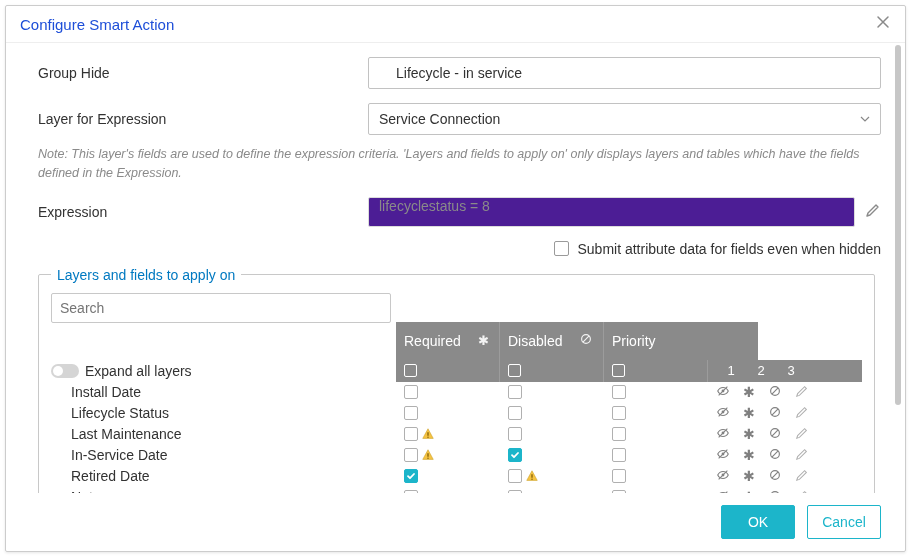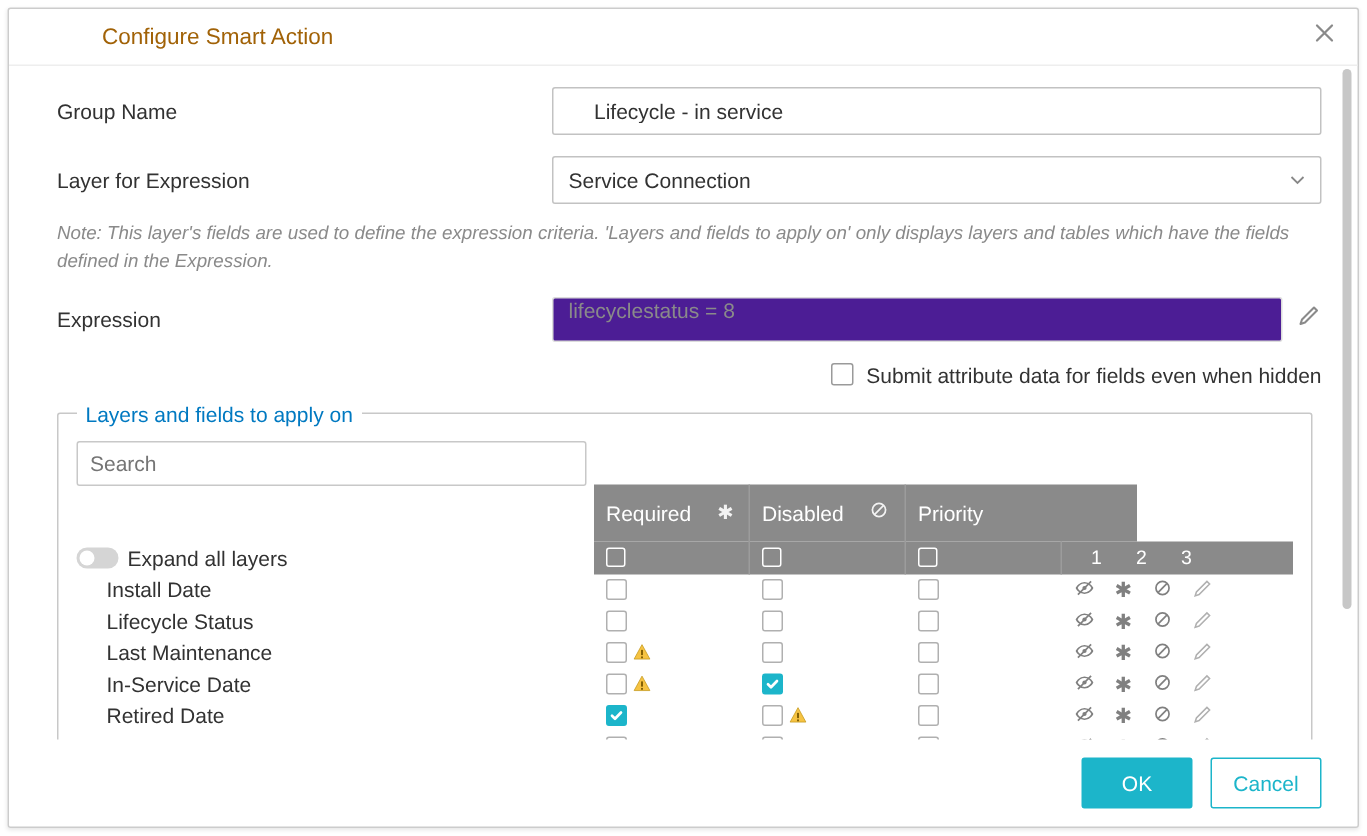--- a/index.html
+++ b/index.html
@@ -1,20 +1,20 @@
 <!DOCTYPE html>
 <html><head>
 <meta charset="utf-8">
 <style>
   *{box-sizing:border-box;font-family:"Segoe UI","Avenir Next",Arial,sans-serif;}
   html,body{margin:0;padding:0;height:100%;}
   body{background:#fff;width:911px;height:557px;position:relative;overflow:hidden;}
   .dialog{position:absolute;left:5px;top:5px;width:901px;height:547px;border:1px solid #ccc;border-radius:2px;box-shadow:0 1px 3px rgba(0,0,0,.1);display:flex;flex-direction:column;}
   .titlebar{display:flex;align-items:center;padding:8px 14px;border-bottom:1px solid #eee;}
-  .titlebar .title{font-size:15px;color:#a16207;margin-left:48px;}
+  .titlebar .title{font-size:15px;color:#1d4ed8;}
   .titlebar .close{margin-left:auto;color:#8a8a8a;cursor:pointer;}
   .body{flex:1;position:relative;padding:14px 24px 0 32px;overflow:hidden;}
   .scrollbar{position:absolute;right:4px;top:2px;width:6px;height:420px;}
   .scrollbar .thumb{position:absolute;top:0;width:100%;height:360px;background:#c7c7c7;border-radius:3px;}
   .row{display:flex;align-items:center;margin-bottom:14px;}
   .lbl{font-size:14px;color:#323232;width:330px;flex-shrink:0;}
   .input-text{flex:1;height:32px;border:1px solid #c2c2c2;border-radius:2px;padding:0 27px;font-size:14px;color:#323232;background:#fff;}
   .select{flex:1;height:32px;border:1px solid #c2c2c2;border-radius:2px;padding:0 10px;font-size:14px;color:#323232;background:#fff;display:flex;align-items:center;position:relative;}
   .select .caret{margin-left:auto;color:#888;}
   .note{font-size:12.5px;font-style:italic;color:#8a8a8a;margin:-4px 0 14px 0;line-height:1.5;max-width:830px;}
@@ -74,21 +74,21 @@
     <span class="close">
       <svg width="16" height="16" viewBox="0 0 16 16">
           <path d="M3 3l10 10M13 3L3 13" stroke="#8a8a8a" stroke-width="1.5" fill="none" stroke-linecap="round"></path>
         </svg>
     </span>
   </div>
 
   <div class="body">
 
     <div class="row">
-      <div class="lbl">Group Name</div>
+      <div class="lbl">Group Hide</div>
       <input class="input-text" value="Lifecycle - in service" style="">
     </div>
 
     <div class="row">
       <div class="lbl">Layer for Expression</div>
       <div class="select">
         <span>Service Connection</span>
         <span class="caret">
           <svg width="10" height="10" viewBox="0 0 10 10">
               <path d="M1 3l4 4 4-4" stroke="#888" stroke-width="1.2" fill="none"></path>

